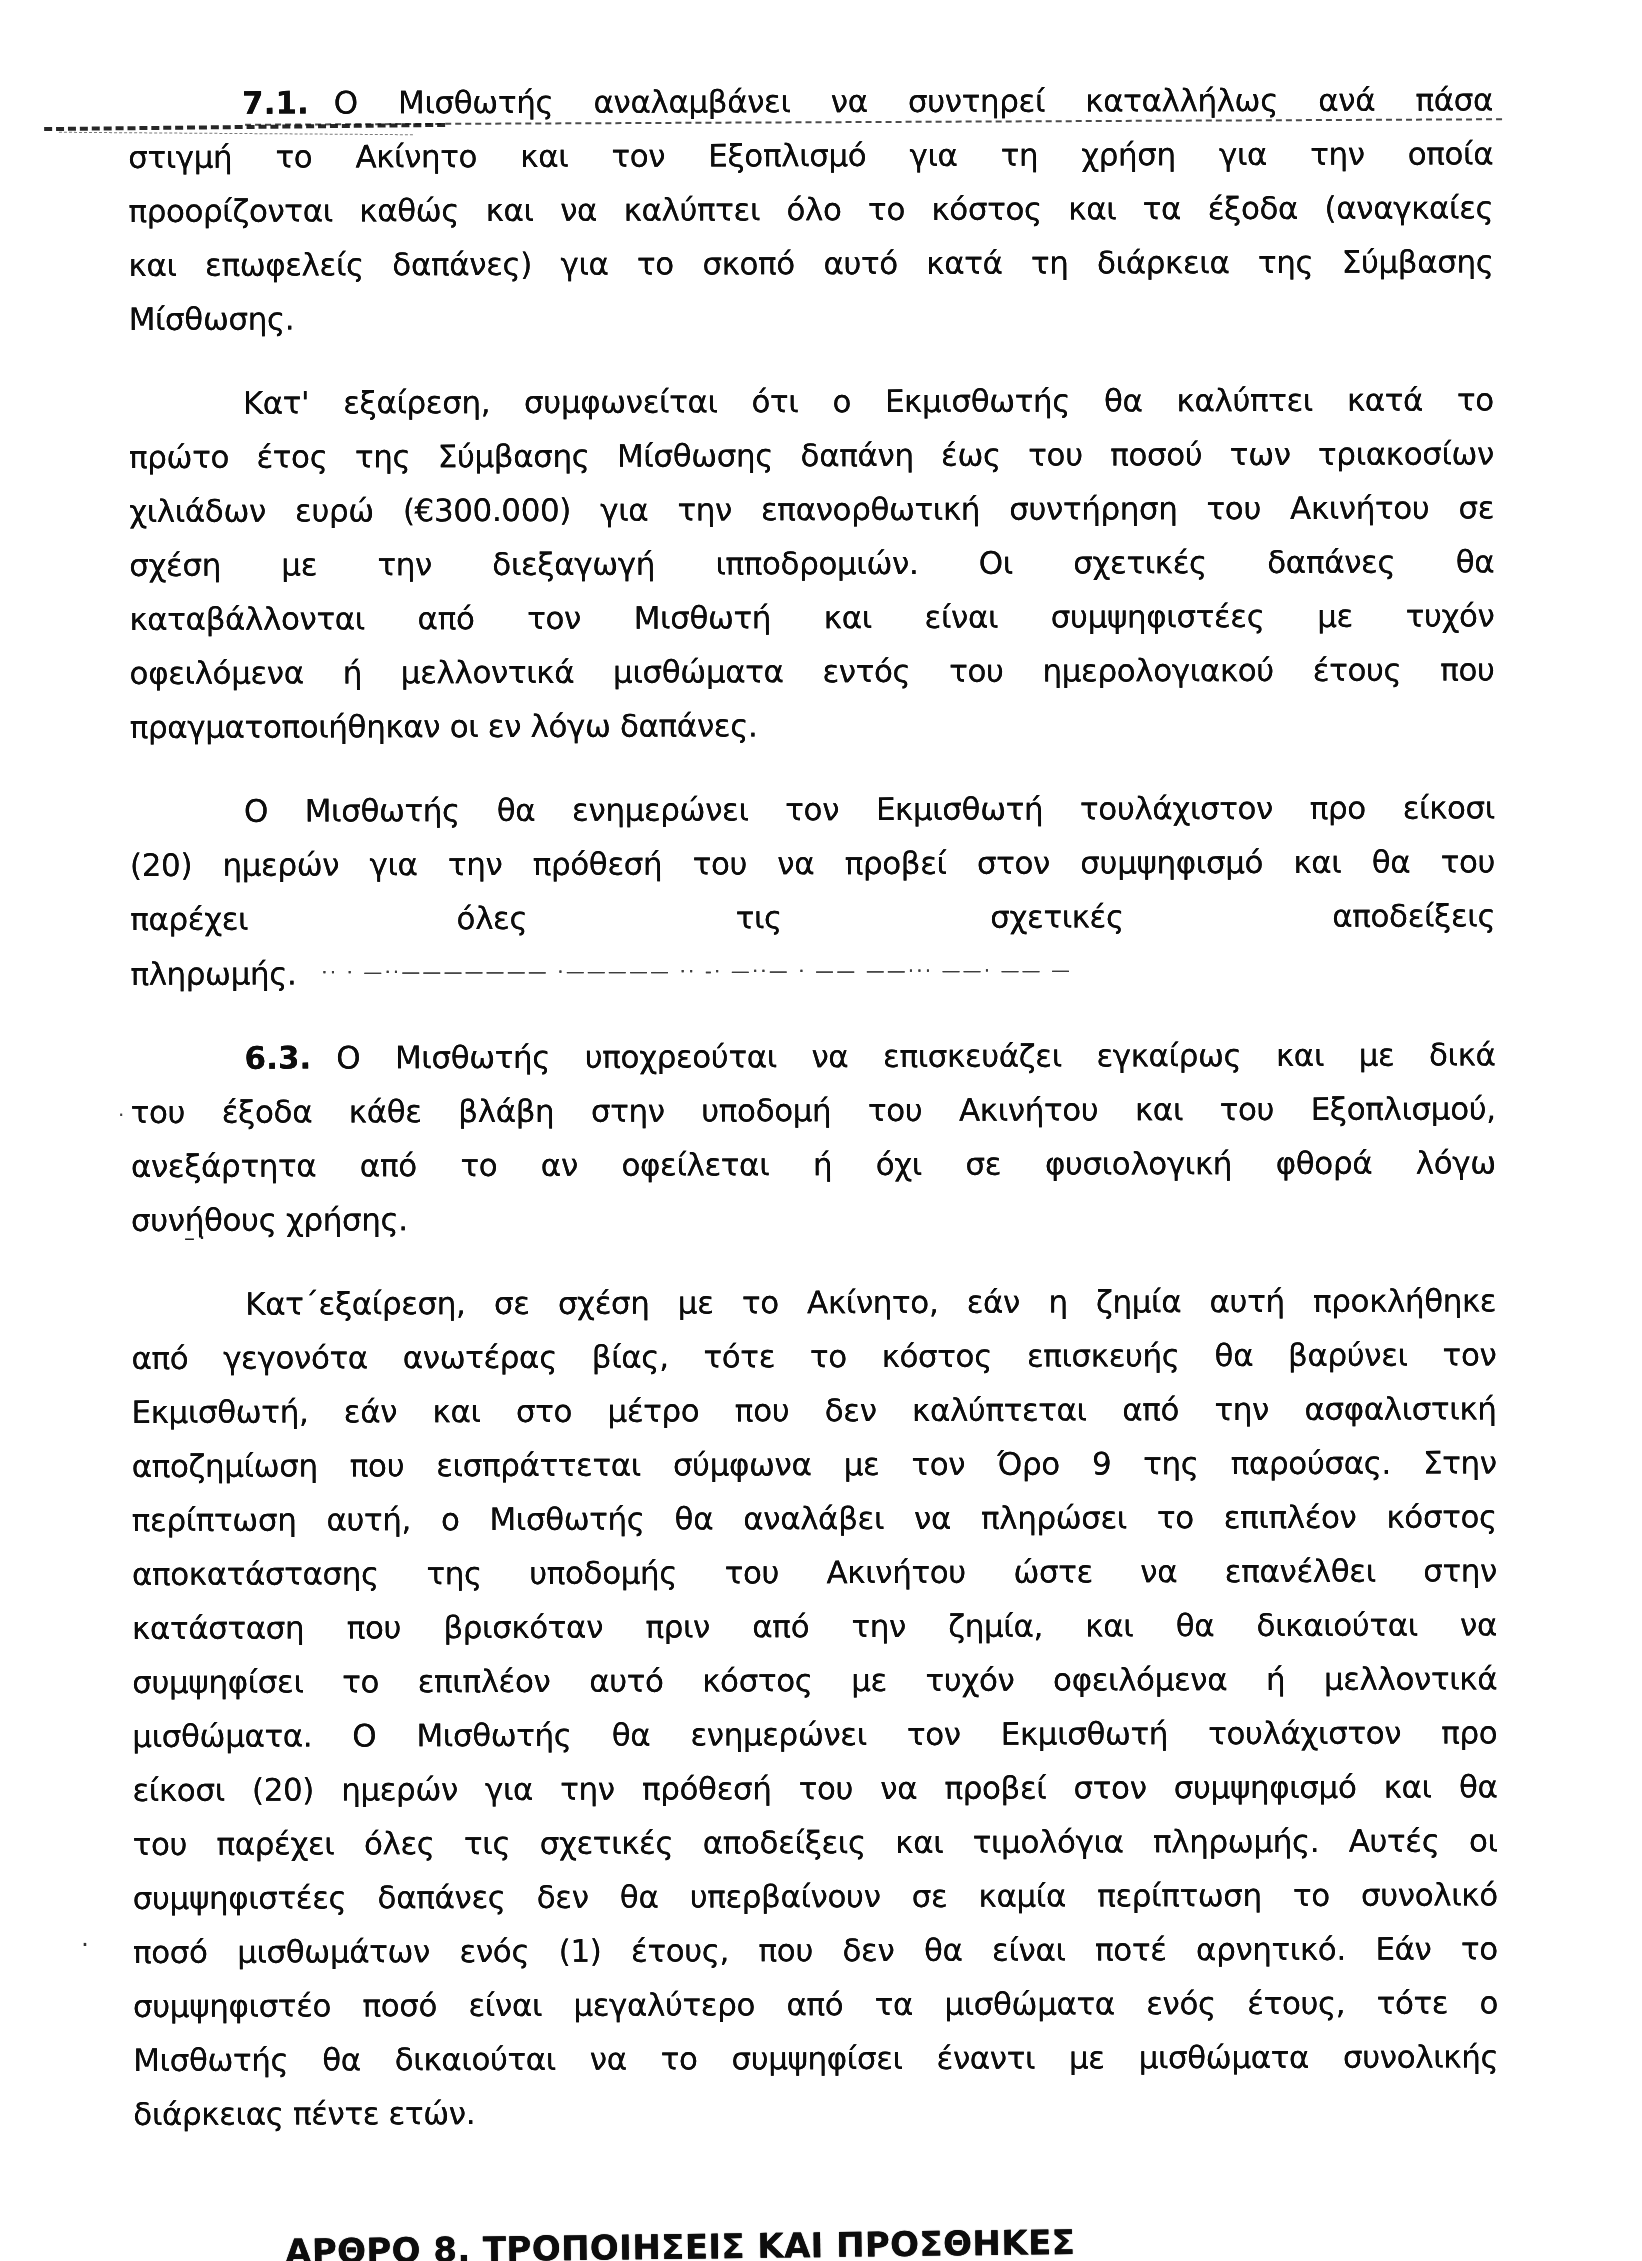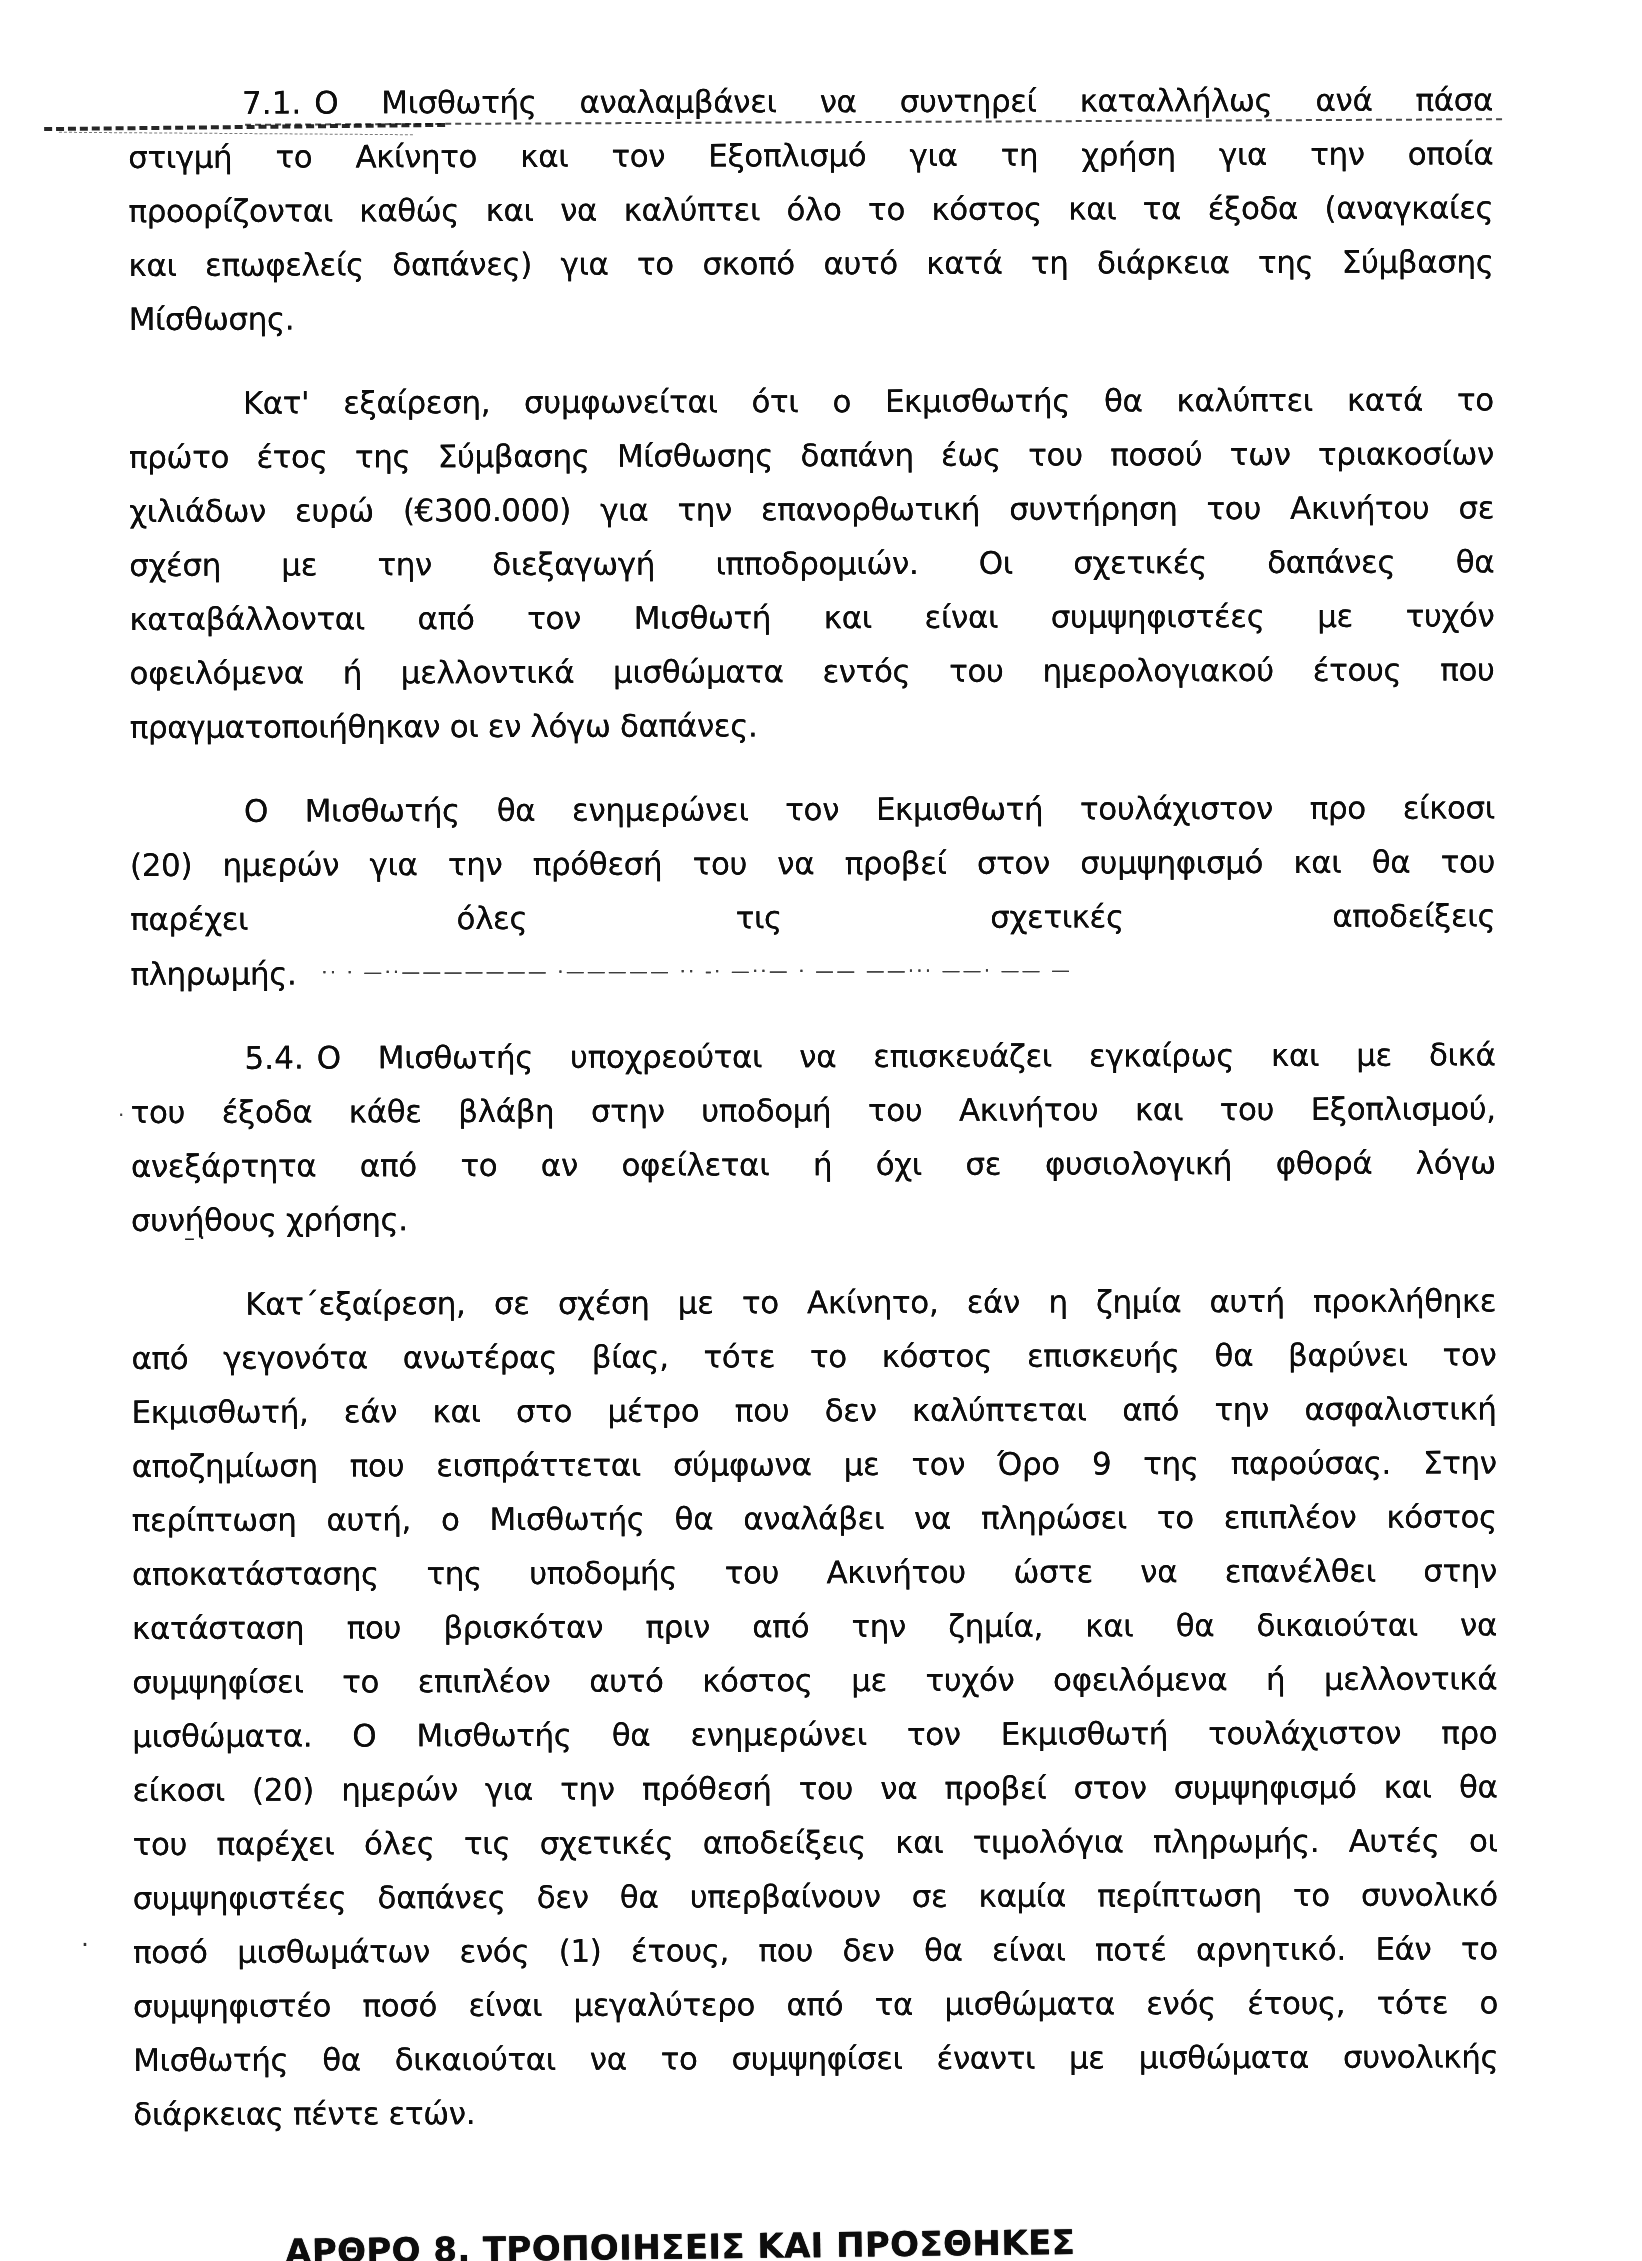--- a/index.html
+++ b/index.html
@@ -25,21 +25,21 @@
     font-size: 31px;
     line-height: 54px;
     letter-spacing: -0.4px;
     text-align: justify;
     text-align-last: justify;
     text-shadow: 0 0 0.6px #111;
     white-space: normal;
   }
   .line.firstline { text-indent: 114px; }
   .line.lastline { text-align-last: left; }
-  .num { font-weight: normal; margin-right: 13px; letter-spacing: 0; }
+  .num { font-weight: bold; margin-right: 25px; letter-spacing: 0; }
   .scribble {
     font-size: 18.6px;
     letter-spacing: 2.5px;
     color: #1c1c1c;
     margin-left: 25px;
     vertical-align: 5.9px;
     opacity: 0.85;
     white-space: nowrap;
   }
   .heading {
@@ -112,21 +112,21 @@
       <div class="line lastline">πραγματοποιήθηκαν οι εν λόγω δαπάνες.</div>
     </div>
 
     <div class="para">
       <div class="line firstline">Ο Μισθωτής θα ενημερώνει τον Εκμισθωτή τουλάχιστον προ είκοσι</div>
       <div class="line">(20) ημερών για την πρόθεσή του να προβεί στον συμψηφισμό και θα του</div>
       <div class="line lastline"><span>παρέχει όλες τις σχετικές αποδείξεις πληρωμής.</span><span class="scribble">·· ·  —··——————— ·————— ·· -· —··—   ·  —— ——···   ——·   —— —</span></div>
     </div>
 
     <div class="para">
-      <div class="line firstline"><b class="num">5.4.</b><span>Ο Μισθωτής υποχρεούται να επισκευάζει εγκαίρως και με δικά</span></div>
+      <div class="line firstline"><b class="num">6.3.</b><span>Ο Μισθωτής υποχρεούται να επισκευάζει εγκαίρως και με δικά</span></div>
       <div class="line">του έξοδα κάθε βλάβη στην υποδομή του Ακινήτου και του Εξοπλισμού,</div>
       <div class="line">ανεξάρτητα από το αν οφείλεται ή όχι σε φυσιολογική φθορά λόγω</div>
       <div class="line lastline">συνήθους χρήσης.</div>
     </div>
 
     <div class="para">
       <div class="line firstline">Κατ΄εξαίρεση, σε σχέση με το Ακίνητο, εάν η ζημία αυτή προκλήθηκε</div>
       <div class="line">από γεγονότα ανωτέρας βίας, τότε το κόστος επισκευής θα βαρύνει τον</div>
       <div class="line">Εκμισθωτή, εάν και στο μέτρο που δεν καλύπτεται από την ασφαλιστική</div>
       <div class="line">αποζημίωση που εισπράττεται σύμφωνα με τον Όρο 9 της παρούσας. Στην</div>

